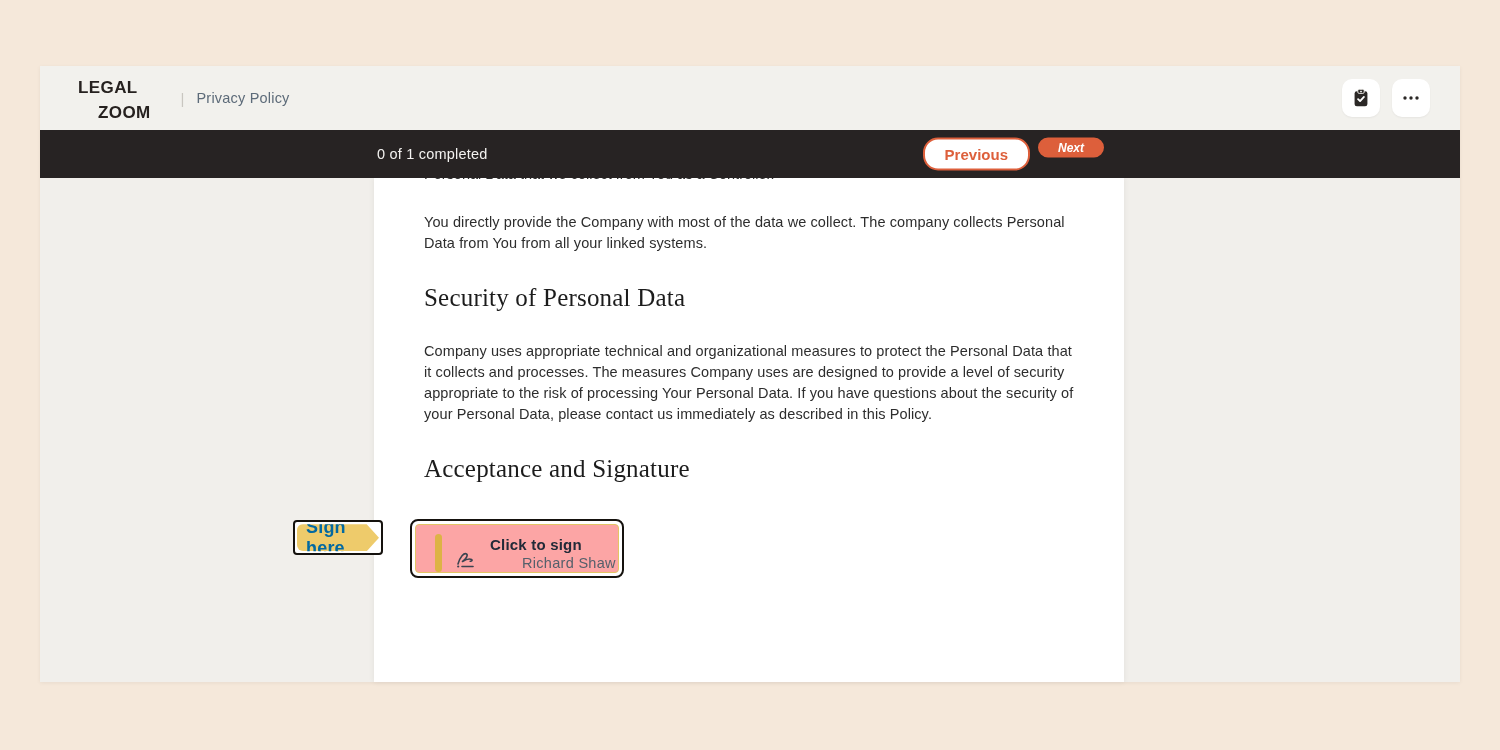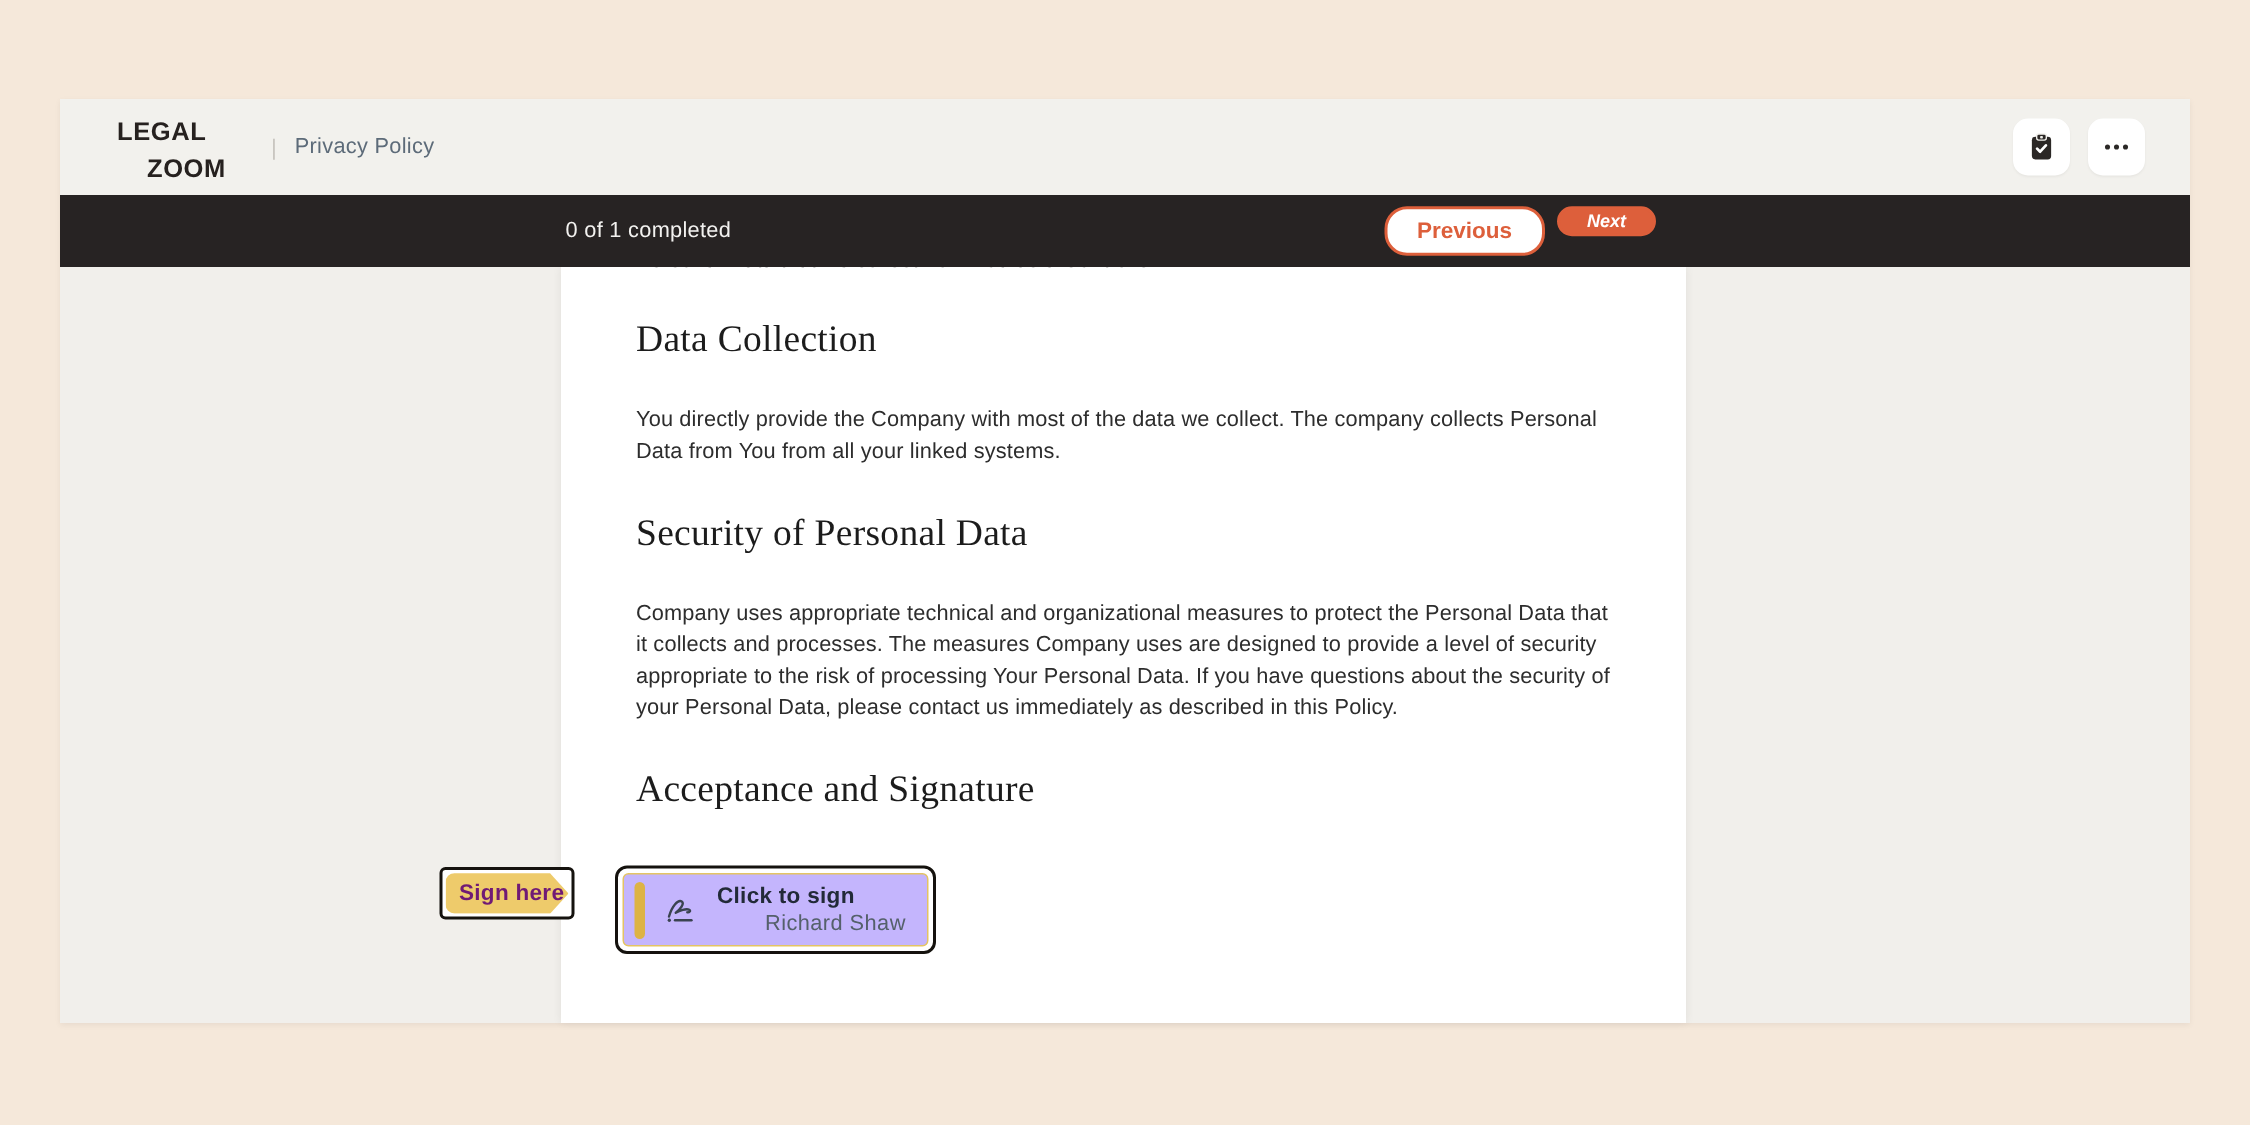--- a/index.html
+++ b/index.html
@@ -183,46 +183,47 @@
   }
   .tag-flag {
     width: 100%; height: 100%;
     background: #EECB6B;
     border-radius: 6px 0 0 6px;
     clip-path: polygon(0 0, 85% 0, 100% 50%, 85% 100%, 0 100%);
     display: flex; align-items: center;
     padding-left: 9px;
   }
   .tag-label {
-    font-size: 15px;
+    font-size: 18px;
     font-weight: bold;
-    color: #701a75;
+    color: #0369a1;
     letter-spacing: 0.2px;
   }
   .sign-button {
     position: absolute;
     left: -14px;
     top: 0;
     width: 214px;
     height: 59px;
     background: #FFFFFF;
     border: 2px solid #15120E;
     border-radius: 8px;
     padding: 3px;
     cursor: pointer;
     text-align: left;
     font-family: "Liberation Sans", sans-serif;
   }
   .sign-field {
     width: 100%; height: 100%;
-    background: #c4b5fd;
+    background: #fca5a5;
     border: 1px solid #E4C464;
     border-radius: 4px;
     display: flex;
-    align-items: center;
+    align-items: flex-end;
+    padding-left: 12px;
   }
   .gold-bar {
     width: 7px;
     height: 38px;
     background: #DDB345;
     border-radius: 3.5px;
     margin: 0 11px 0 7px;
     flex: 0 0 auto;
   }
   .sig-glyph { flex: 0 0 auto; margin-right: 9px; }
@@ -285,21 +286,20 @@
     </div>
   </div>
 
   <div class="viewer">
     <div class="doc-page">
 
       <div class="clip-line-wrap">
         <div class="clipped-line">Personal Data that we collect from You as a Controller.</div>
       </div>
 
-      <h2 class="doc-heading h-1">Data Collection</h2>
       <p class="doc-para">You directly provide the Company with most of the data we collect. The company collects Personal Data from You from all your linked systems.</p>
 
       <h2 class="doc-heading h-2">Security of Personal Data</h2>
       <p class="doc-para">Company uses appropriate technical and organizational measures to protect the Personal Data that it collects and processes. The measures Company uses are designed to provide a level of security appropriate to the risk of processing Your Personal Data. If you have questions about the security of your Personal Data, please contact us immediately as described in this Policy.</p>
 
       <h2 class="doc-heading h-3">Acceptance and Signature</h2>
 
       <div class="sig-row">
         <div class="sign-here-tag">
           <div class="tag-flag">

